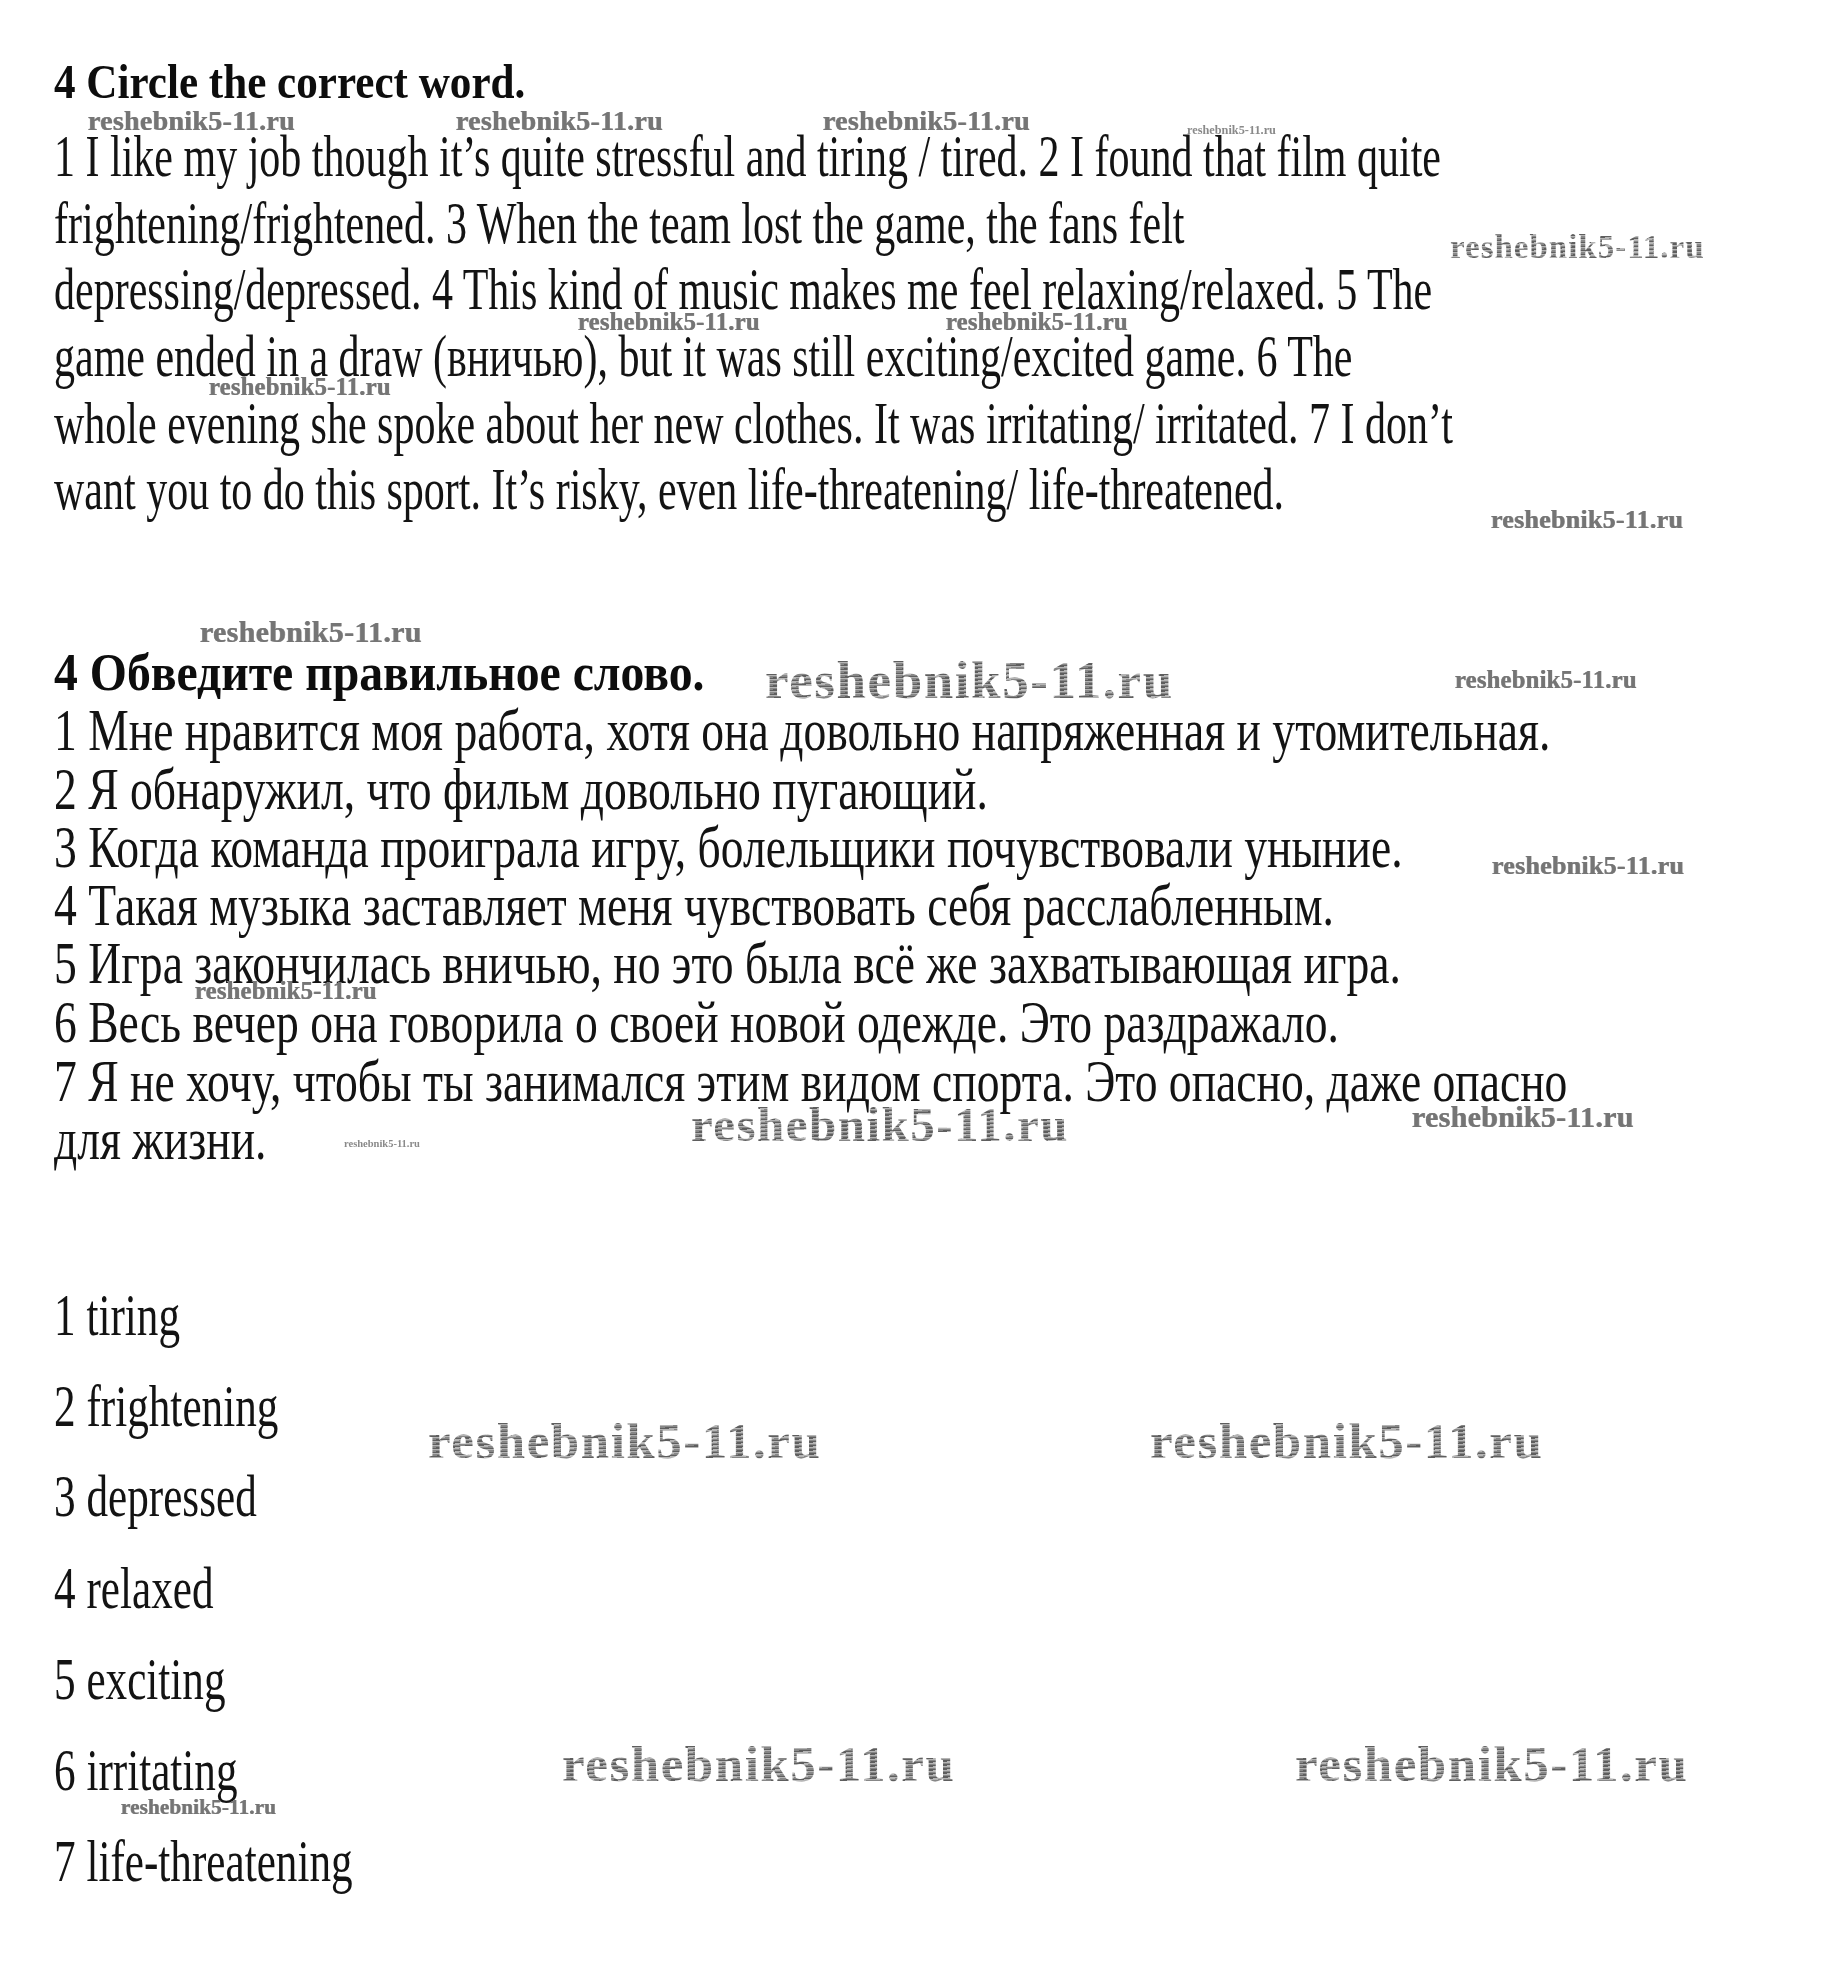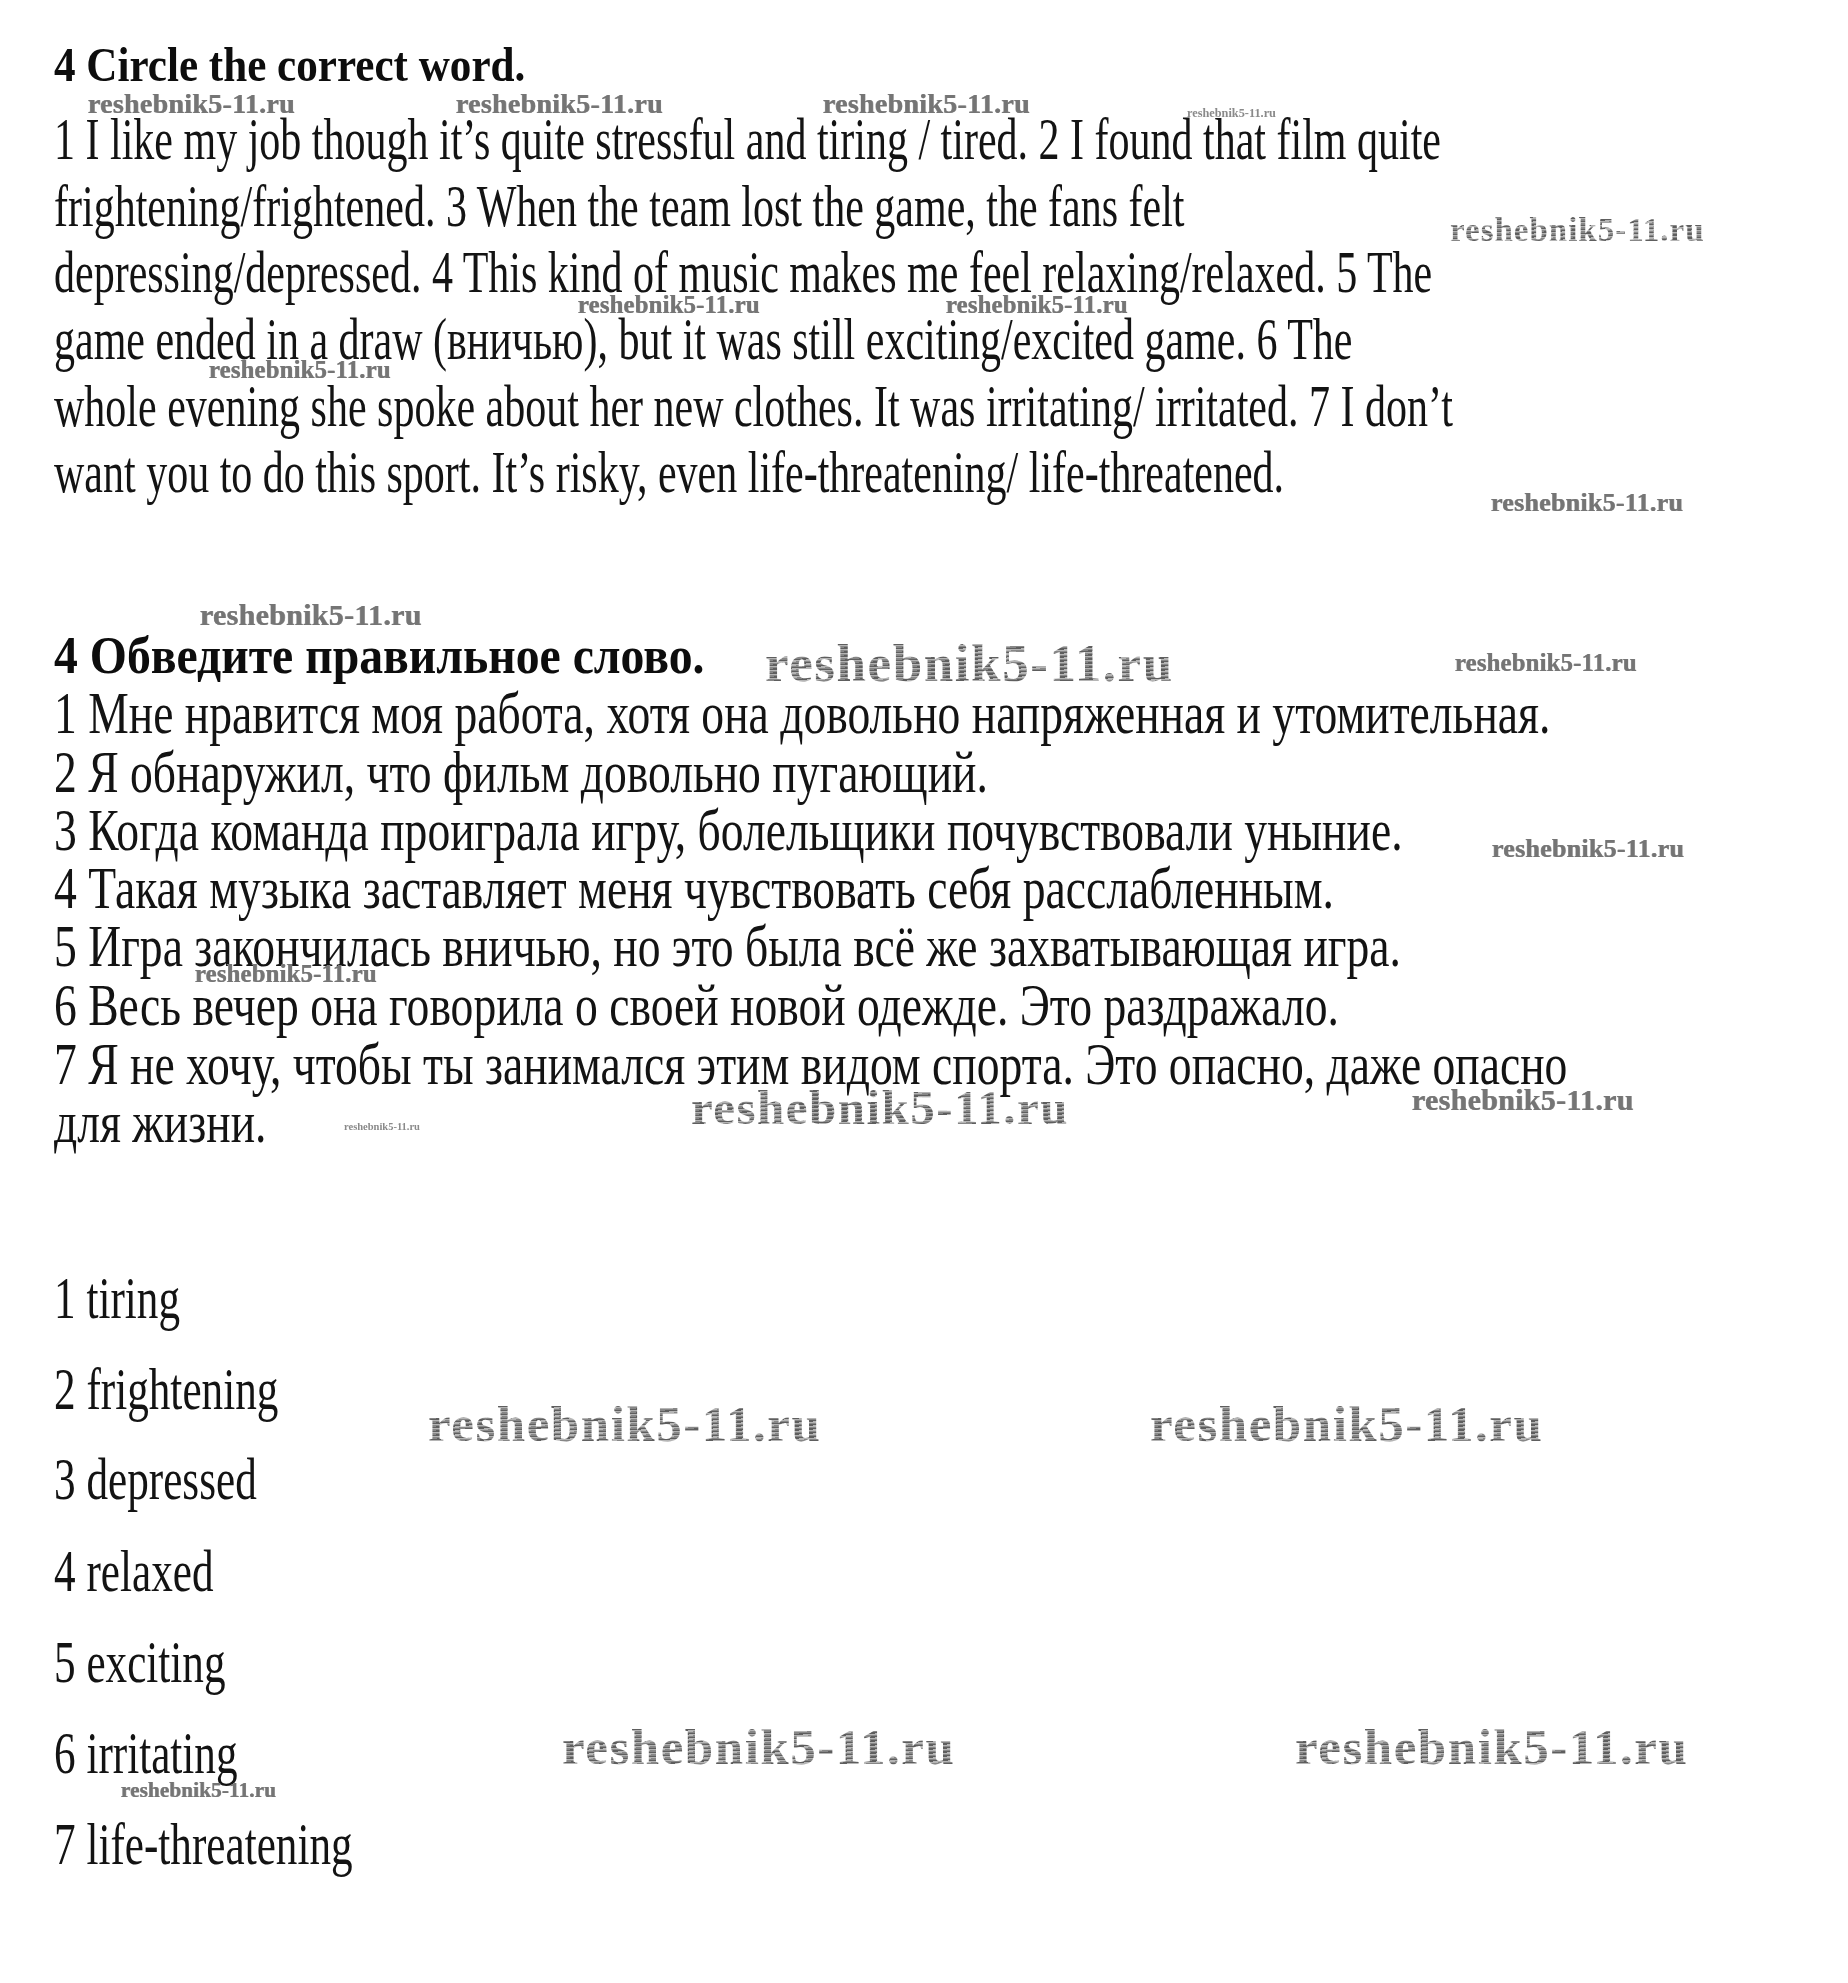--- a/index.html
+++ b/index.html
@@ -3,21 +3,21 @@
 <meta charset="utf-8">
 <style>
   html,body{margin:0;padding:0;}
   body{
     width:1849px;height:1984px;
     background:#ffffff;
     position:relative;
     overflow:hidden;
     font-family:"Liberation Serif",serif;
   }
-  .page{position:absolute;inset:0;background:#ffffff;}
+  .page{position:absolute;inset:0;background:#ffffff;margin-top:17px;}
   .heading{
     position:absolute;left:54px;
     font-weight:bold;color:#0d0d0d;
     white-space:nowrap;line-height:1;
     transform-origin:0 0;
   }
   .en-heading{top:40px;font-size:49px;transform:scaleX(0.88);}
   .ru-heading{top:629px;font-size:53px;transform:scaleX(0.90);}
   .line{
     position:absolute;left:54px;

